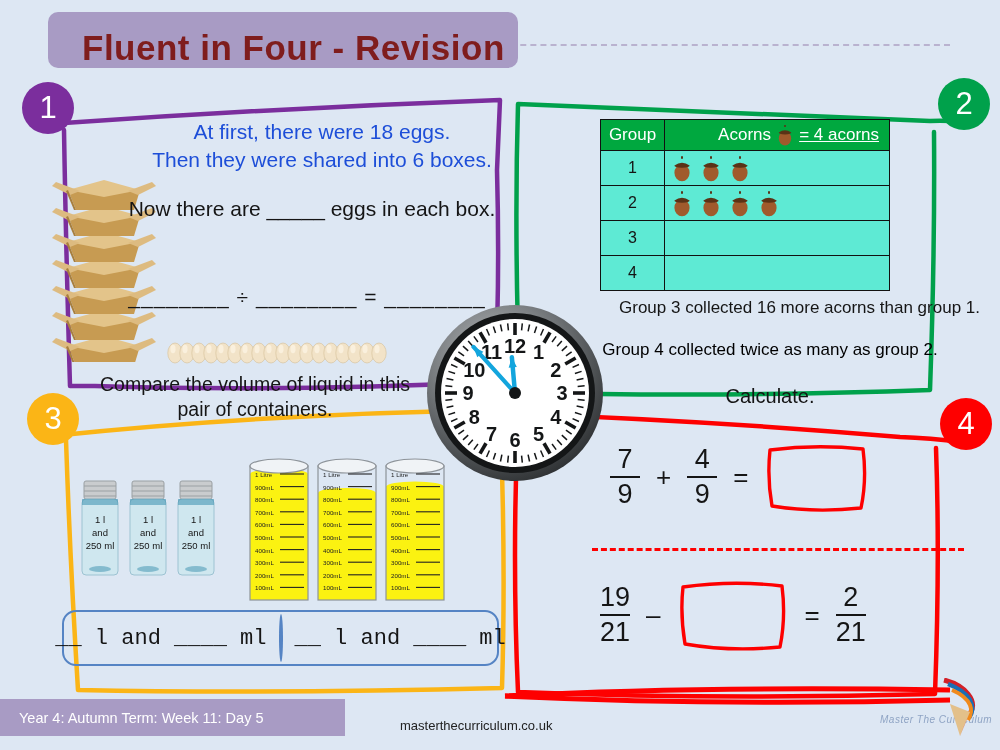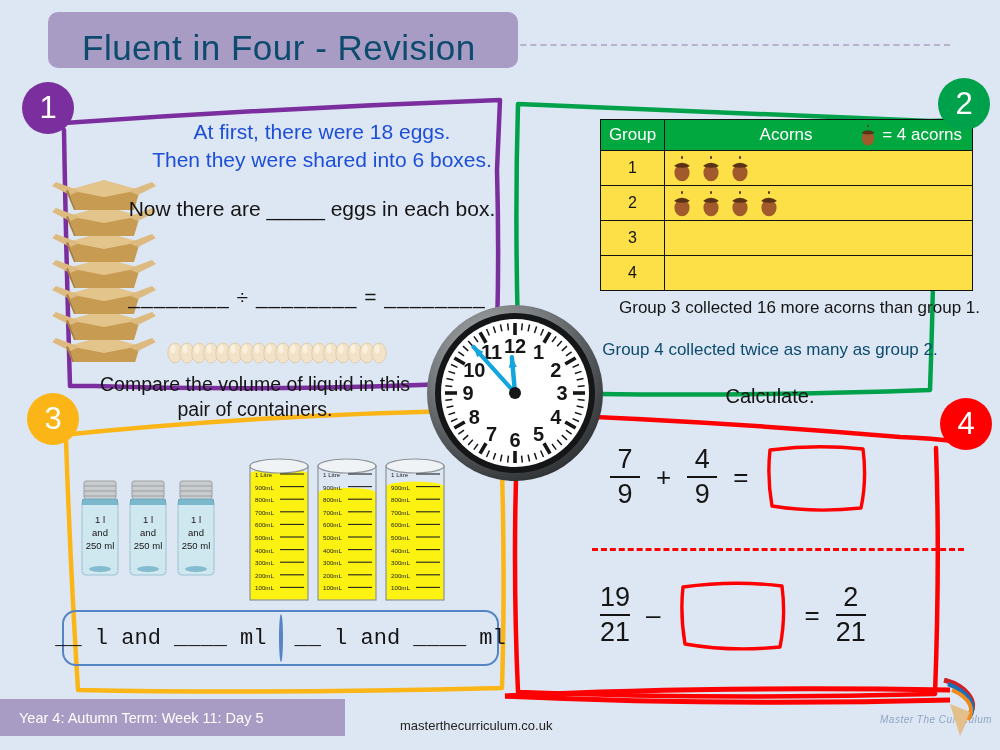--- a/index.html
+++ b/index.html
@@ -17,23 +17,23 @@
 
   
   #title-banner {
     position: absolute; left: 48px; top: 12px;
     width: 470px; height: 56px;
     background: #a89bc4;
     border-radius: 10px;
     display: flex; align-items: center;
   }
   #title-text {
-    color: #0c4a6e;
+    color: #7f1d1d;
     font-size: 35px;
-    font-weight: 400;
+    font-weight: 700;
     letter-spacing: .5px;
     padding-left: 34px;
     white-space: nowrap;
     margin-top: 16px;
   }
   #title-dashline {
     position: absolute; left: 490px; top: 44px;
     width: 460px; height: 0;
     border-top: 2px dashed #b9b2cf;
   }
@@ -73,43 +73,43 @@
   #boxes-stack { position: absolute; left: -12px; top: 62px; width: 108px; height: 200px; }
   #eggs-row { position: absolute; left: 105px; top: 236px; width: 225px; height: 32px; }
 
   
   #q2-prompt {
     position: absolute; left: 528px; top: 58px; width: 440px;
     text-align: center; font-size: 18.5px; color: #151515; line-height: 1.28; z-index: 10;
   }
   #acorn-table {
     position: absolute; left: 600px; top: 119px;
-    width: 373px; border-collapse: collapse; z-index: 10;
-    background: #fde047;
+    width: 290px; border-collapse: collapse; z-index: 10;
+    background: #5eead4;
   }
   #acorn-table th, #acorn-table td {
     border: 1.6px solid #111;
     font-size: 16px; color: #151515;
   }
   #acorn-table thead th {
     background: #00a83f; color: #fff; font-weight: 400;
     height: 31px; font-size: 17px;
   }
   #acorn-table td.grp { width: 64px; text-align: center; height: 35px; }
   #acorn-table td.cell { padding: 2px 6px; }
   .acorn-run { display: flex; gap: 7px; align-items: center; height: 30px; }
   .key-cell { display: flex; align-items: center; justify-content: space-between; padding: 0 10px 0 0; }
-  .key-right { display: flex; align-items: center; gap: 5px; }
+  .key-right { display: flex; align-items: center; gap: 5px; text-decoration: underline; }
   #q2-line1 {
     position: absolute; left: 560px; top: 298px; width: 420px;
     text-align: right; font-size: 17px; color: #151515; z-index: 10;
   }
   #q2-line2 {
     position: absolute; left: 560px; top: 340px; width: 420px;
-    text-align: center; font-size: 17px; color: #0c4a6e; z-index: 10;
+    text-align: center; font-size: 17px; color: #000000; z-index: 10;
   }
   #q2-line3 {
     position: absolute; left: 560px; top: 385px; width: 420px;
     text-align: center; font-size: 20px; color: #151515; z-index: 10;
   }
 
   
   #q3-prompt {
     position: absolute; left: 60px; top: 372px; width: 390px;
     text-align: center; font-size: 19.5px; color: #151515; line-height: 1.3; z-index: 10;

